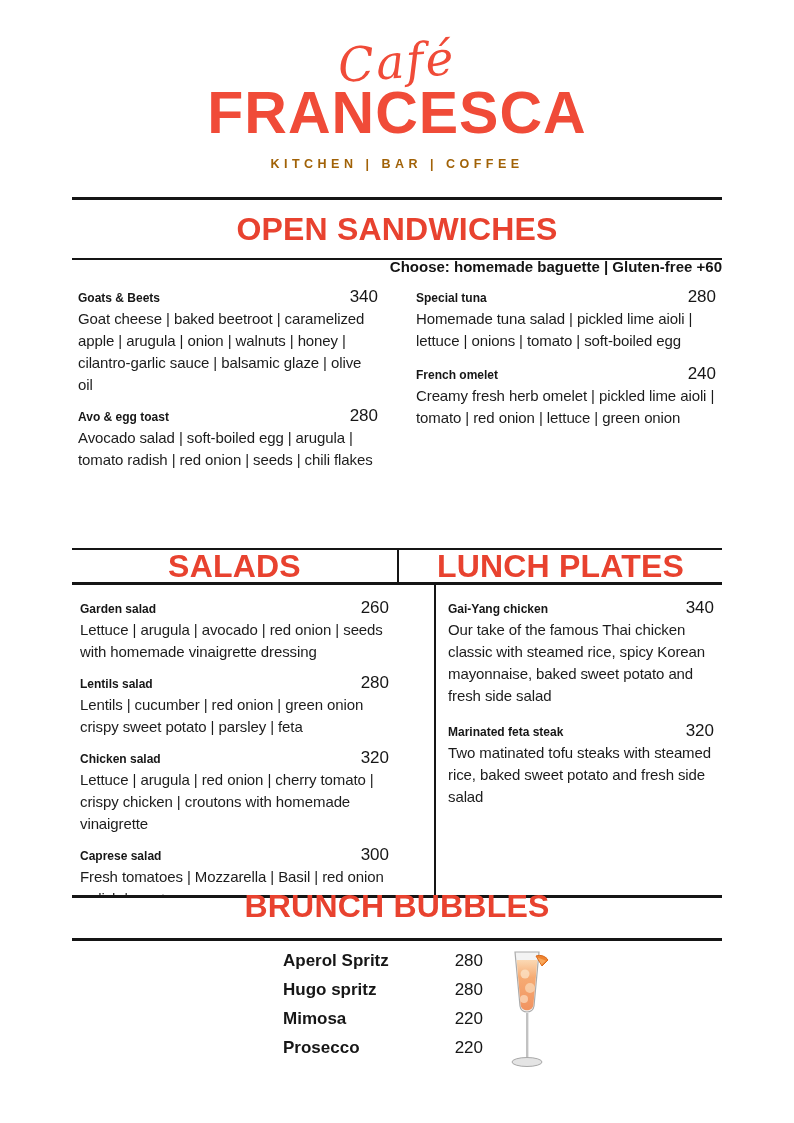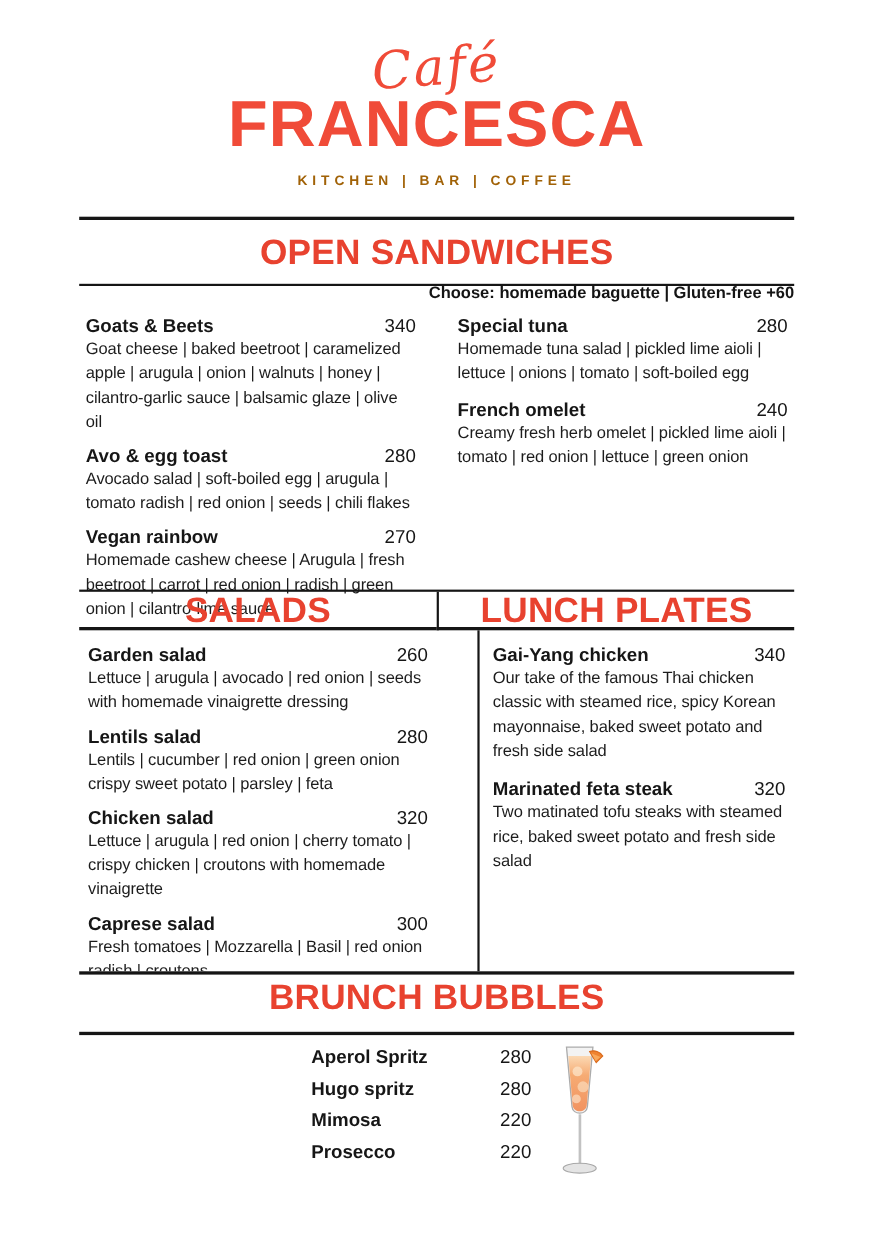--- a/index.html
+++ b/index.html
@@ -74,32 +74,32 @@
     column-gap:38px;
     padding:0 6px;
   }
   .menu-item { margin-bottom:10px; }
   .item-head {
     display:flex;
     justify-content:space-between;
     align-items:baseline;
     line-height:20px;
   }
-  .item-name { font-size:17px; font-weight:700; }
+  .item-name { font-size:12px; font-weight:700; }
   .item-price { font-size:17px; font-weight:400; }
   .item-desc {
     font-size:15px;
     line-height:22px;
     color:#1c1c1c;
     letter-spacing:-0.1px;
   }
 
   
   .two-col-table {
-    top:536px;
+    top:548px;
     height:350px;
     border-top:2px solid #151515;
     border-bottom:3px solid #151515;
     display:grid;
     grid-template-columns:1fr 1fr;
     grid-template-rows:35px 1fr;
   }
   .th-cell {
     display:flex; align-items:center; justify-content:center;
     border-bottom:3px solid #151515;
@@ -150,27 +150,20 @@
           <span class="item-price">340</span>
         </div>
         <div class="item-desc">Goat cheese | baked beetroot | caramelized apple | arugula | onion | walnuts | honey | cilantro-garlic sauce | balsamic glaze | olive oil</div>
       </div>
       <div class="menu-item">
         <div class="item-head">
           <span class="item-name">Avo &amp; egg toast</span>
           <span class="item-price">280</span>
         </div>
         <div class="item-desc">Avocado salad | soft-boiled egg | arugula | tomato radish | red onion | seeds | chili flakes</div>
-      </div>
-      <div class="menu-item">
-        <div class="item-head">
-          <span class="item-name">Vegan rainbow</span>
-          <span class="item-price">270</span>
-        </div>
-        <div class="item-desc">Homemade cashew cheese | Arugula | fresh beetroot | carrot | red onion | radish | green onion | cilantro-lime sauce</div>
       </div>
     </div>
     <div>
       <div class="menu-item">
         <div class="item-head">
           <span class="item-name">Special tuna</span>
           <span class="item-price">280</span>
         </div>
         <div class="item-desc">Homemade tuna salad | pickled lime aioli | lettuce | onions | tomato | soft-boiled egg</div>
       </div>

